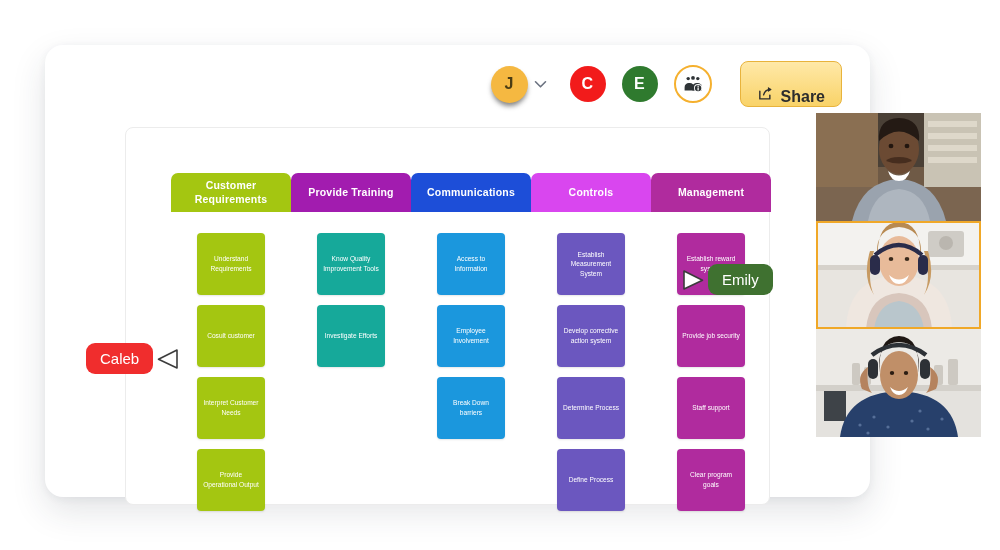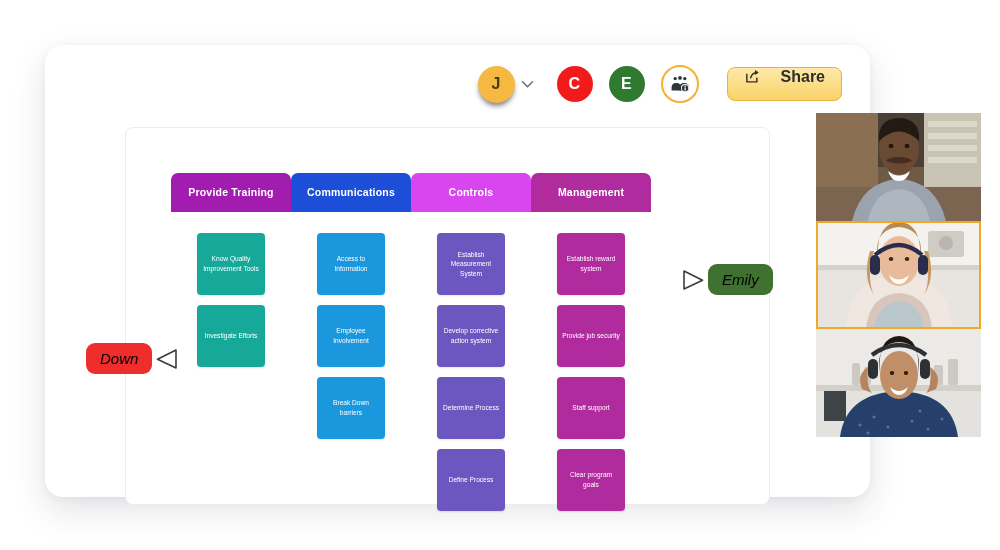--- a/index.html
+++ b/index.html
@@ -42,22 +42,22 @@
     color:#6b7280;font-size:13px;margin:0 4px 0 2px;
   }
   .gap-sm{width:14px;}
   .gap-md{width:16px;}
   .people-icon{
     width:34px;height:34px;border-radius:50%;
     border:2.4px solid #f5b02e;background:#fff;
     display:flex;align-items:center;justify-content:center;flex:none;
   }
   .share-btn{
-    margin-left:28px;display:flex;align-items:flex-start;gap:20px;
-    height:34px;padding:0 16px;border-radius:8px;
+    margin-left:28px;display:flex;align-items:flex-end;gap:7px;
+    height:46px;padding:0 16px;border-radius:8px;
     background:linear-gradient(#ffe9a8,#f9d368);
     border:1.6px solid #e8b33c;color:#2d2d2d;
     font-size:16px;font-weight:600;box-sizing:border-box;cursor:pointer;
   }
 
   
   .board-panel{
     position:absolute;left:80px;top:82px;width:645px;height:378px;
     background:#fff;border:1px solid #ececec;border-radius:8px;
     box-sizing:border-box;
@@ -84,21 +84,21 @@
     padding:0 5px;box-sizing:border-box;
     box-shadow:0 1px 2px rgba(0,0,0,.10);
   }
   .card.spacer{visibility:hidden;box-shadow:none;}
 
   
   .cursor-tag{position:absolute;display:flex;align-items:center;}
   .tag-pill{
     height:31px;padding:0 14px;border-radius:9px;
     display:flex;align-items:center;justify-content:center;
-    color:#000000;font-size:15px;font-weight:500;white-space:nowrap;font-style:italic;
+    color:#ffffff;font-size:15px;font-weight:500;white-space:nowrap;
   }
   .pointer{width:26px;height:26px;flex:none;}
 
   #caleb-tag{left:86px;top:343px;}
   #caleb-tag .tag-pill{background:#f02d2d;}
   #emily-tag{left:682px;top:264px;}
   #emily-tag .tag-pill{background:#3f7130;}
 
   
   .video-rail{position:absolute;left:816px;top:113px;width:165px;}
@@ -163,20 +163,29 @@
             <path d="M11.6 2.1 L15.6 4.7 L11.6 7.3 Z" fill="#2d2d2d"></path>
           </svg>
         </span>
         <span>Share</span>
       </div>
     </div>
 
     <div class="board-panel">
       <div class="matrix" id="matrix">
           <div class="column">
+            <div class="col-head" style="background: rgb(164, 198, 17);">Customer Requirements</div>
+            <div class="col-body">
+              <div class="card" style="background: rgb(164, 198, 17);">Understand Requirements</div>
+              <div class="card" style="background: rgb(164, 198, 17);">Cosult customer</div>
+              <div class="card" style="background: rgb(164, 198, 17);">Interpret Customer Needs</div>
+              <div class="card" style="background: rgb(164, 198, 17);">Provide Operational Output</div>
+            </div>
+          </div>
+          <div class="column">
             <div class="col-head" style="background: #a21caf;">Provide Training</div>
             <div class="col-body">
               <div class="card" style="background: rgb(22, 169, 154);">Know Quality Improvement Tools</div>
               <div class="card" style="background: rgb(22, 169, 154);">Investigate Efforts</div>
               <div class="card spacer"></div>
               <div class="card spacer"></div>
             </div>
           </div>
           <div class="column">
             <div class="col-head" style="background: #1d4ed8;">Communications</div>
@@ -204,21 +213,21 @@
               <div class="card" style="background: rgb(176, 43, 158);">Staff support</div>
               <div class="card" style="background: rgb(176, 43, 158);">Clear program goals</div>
             </div>
           </div>
         </div>
     </div>
 
   </div>
 
   <div class="cursor-tag" id="caleb-tag">
-    <div class="tag-pill">Down</div>
+    <div class="tag-pill">Caleb</div>
     <span class="pointer">
       <svg width="26" height="26" viewBox="0 0 26 26" aria-hidden="true">
         <path d="M24 4 L24 22 L5.5 13.2 Z" fill="#ffffff" stroke="#3c3c3c" stroke-width="1.6" stroke-linejoin="round"></path>
       </svg>
     </span>
   </div>
 
   <div class="cursor-tag" id="emily-tag">
     <span class="pointer">
       <svg width="26" height="26" viewBox="0 0 26 26" aria-hidden="true">

